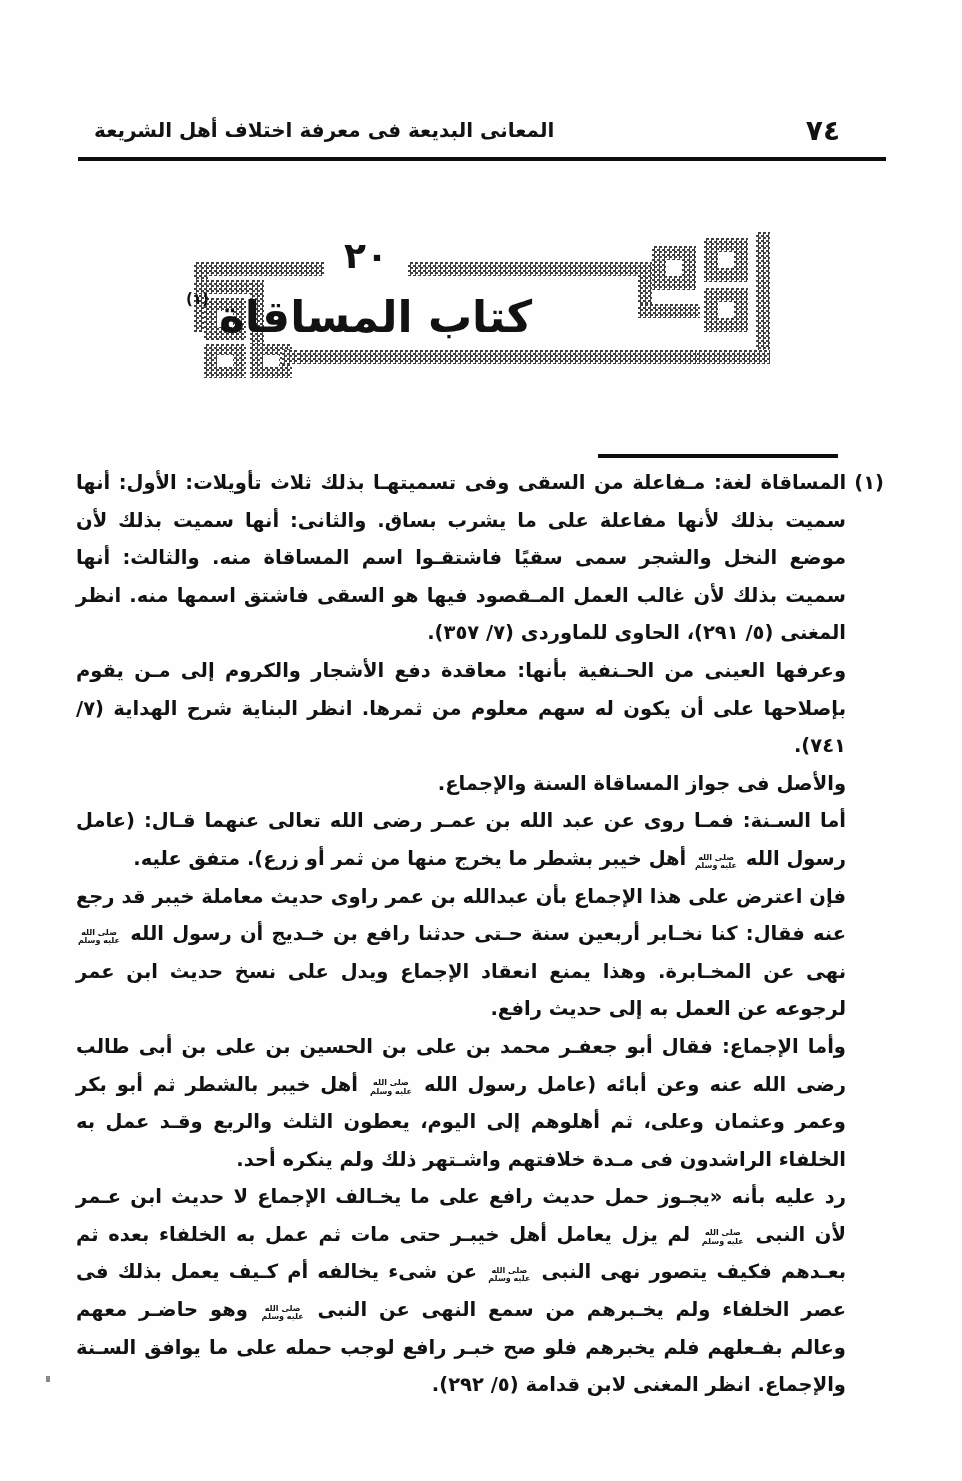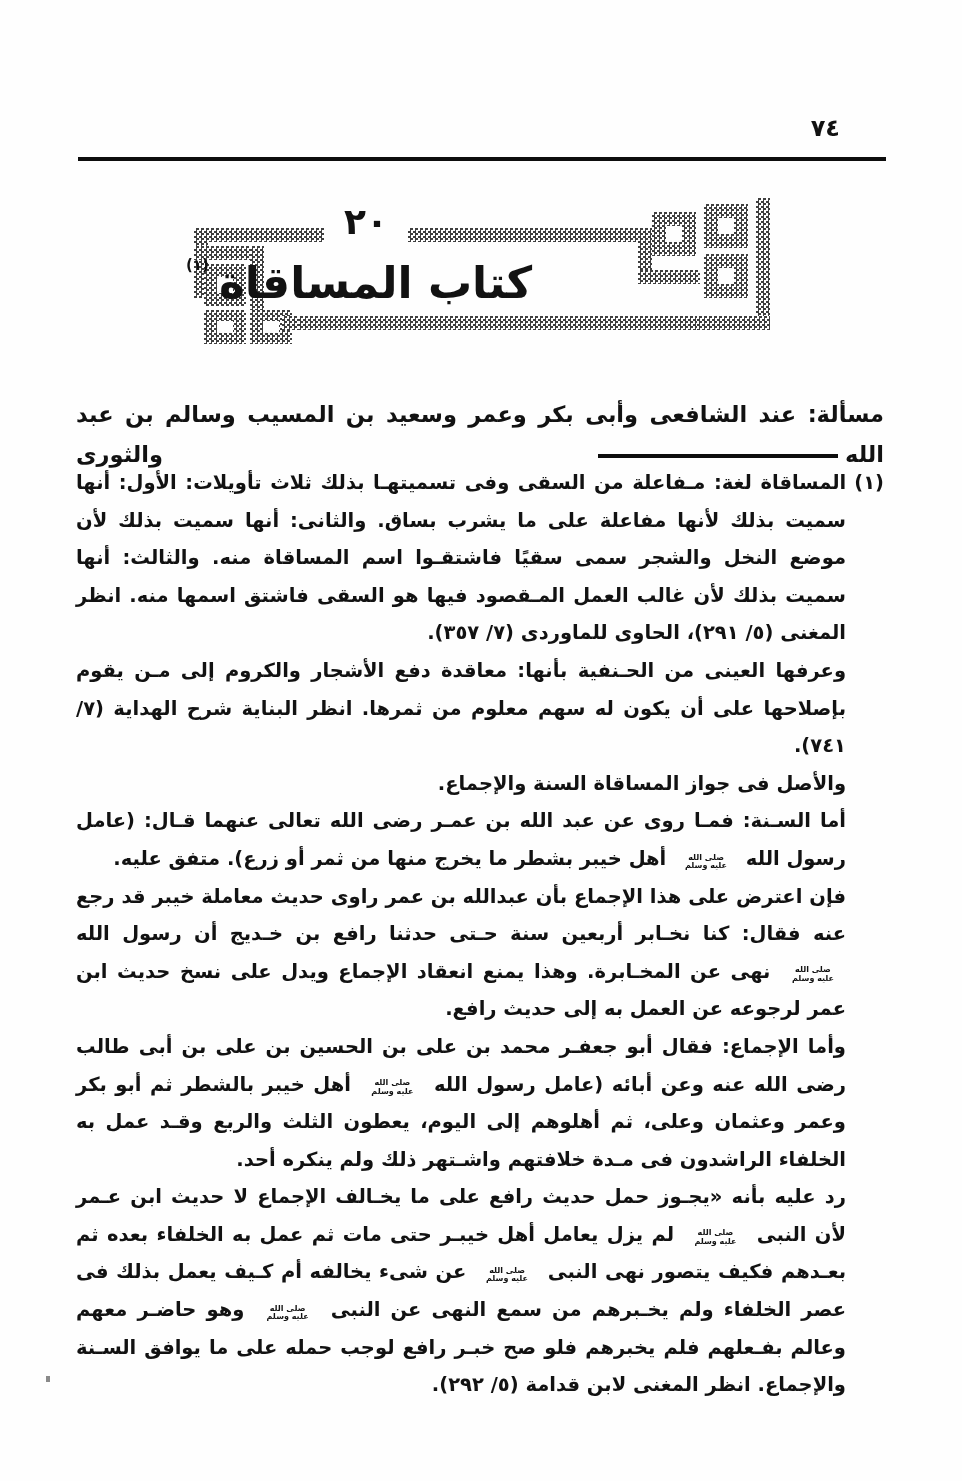--- a/index.html
+++ b/index.html
@@ -9,26 +9,26 @@
     background:#fefefe; overflow:hidden;
     font-family:"DejaVu Sans", sans-serif; color:#121212;
   }
   
   .header { position:absolute; top:114px; left:78px; right:78px; height:36px; }
   .header-title {
     position:absolute; left:16px; top:4px; font-size:20px; font-weight:bold;
     direction:rtl; letter-spacing:0;
   }
   .page-number {
-    position:absolute; right:44px; top:0; font-size:24px; font-weight:bold; direction:rtl;
+    position:absolute; right:44px; top:0; font-size:28px; font-weight:bold; direction:rtl;
   }
   .header-rule { position:absolute; top:157px; left:78px; width:808px; height:4px; background:#0d0d0d; }
 
   
-  .frame { position:absolute; top:204px; left:186px; width:600px; height:140px; }
+  .frame { position:absolute; top:238px; left:186px; width:600px; height:140px; }
   .dither, .sq {
     position:absolute;
     background-image:repeating-conic-gradient(#3f3f3f 0% 25%, #ffffff 0% 50%);
     background-size:5px 5px;
   }
   .sq::after { content:""; position:absolute; left:32%; top:32%; width:36%; height:36%; background:#fefefe; }
   .chapter-no {
     position:absolute; left:140px; top:-2px; width:80px; text-align:center;
     font-size:36px; font-weight:bold; direction:rtl; line-height:40px;
   }
@@ -50,30 +50,31 @@
   .footnotes {
     position:absolute; top:464px; left:76px; width:808px;
     direction:rtl; font-size:19.5px; font-weight:bold; line-height:37.6px;
     text-align:justify; padding-right:38px;
   }
   .footnotes p { margin:0; }
   .hang { text-indent:-38px; }
   .fn-marker { padding-left:8px; }
   .saw {
     display:inline-block; font-size:8px; line-height:1.05; text-align:center;
-    vertical-align:-3px; font-weight:bold; margin:0 12px; letter-spacing:0;
+    vertical-align:-3px; font-weight:bold; margin:0 2px; letter-spacing:0;
   }
   .speck { position:absolute; left:46px; top:1376px; width:4px; height:6px; background:#8a8a8a; }
 </style>
 </head>
 <body>
 
 <div class="page">
 
   <div class="header">
+    <div class="header-title">المعانى البديعة فى معرفة اختلاف أهل الشريعة</div>
     <div class="page-number">٧٤</div>
   </div>
   <div class="header-rule"></div>
 
   <div class="frame">
 
     <div class="dither" style="left:8px; top:24px; width:130px; height:14px;"></div>
     <div class="dither" style="left:222px; top:24px; width:236px; height:14px;"></div>
 
     <div class="dither" style="left:8px; top:24px; width:14px; height:70px;"></div>
@@ -93,24 +94,20 @@
     <div class="dither" style="left:506px; top:112px; width:78px; height:14px;"></div>
 
     <div class="dither" style="left:112px; top:112px; width:398px; height:14px;"></div>
 
     <div class="chapter-no">٢٠</div>
     <div class="chapter-title-row">
       <span class="chapter-title-text">كتاب المساقاة</span><sup class="chapter-ref">(١)</sup>
     </div>
   </div>
 
-  <div class="masala">
-    <span class="masala-label">مسألة:</span>
-    <span>عند الشافعى وأبى بكر وعمر وسعيد بن المسيب وسالم بن عبد الله والثورى</span>
-  </div>
 
   <div class="fn-separator"></div>
 
   <div class="footnotes">
     <p class="hang"><span class="fn-marker">(١)</span><span>المساقاة لغة: مـفاعلة من السقى وفى تسميتهـا بذلك ثلاث تأويلات: الأول: أنها سميت بذلك لأنها مفاعلة على ما يشرب بساق. والثانى: أنها سميت بذلك لأن موضع النخل والشجر سمى سقيًا فاشتقـوا اسم المساقاة منه. والثالث: أنها سميت بذلك لأن غالب العمل المـقصود فيها هو السقى فاشتق اسمها منه. انظر المغنى (٥/ ٢٩١)، الحاوى للماوردى (٧/ ٣٥٧).</span></p>
     <p>وعرفها العينى من الحـنفية بأنها: معاقدة دفع الأشجار والكروم إلى مـن يقوم بإصلاحها على أن يكون له سهم معلوم من ثمرها. انظر البناية شرح الهداية (٧/ ٧٤١).</p>
     <p>والأصل فى جواز المساقاة السنة والإجماع.</p>
     <p>أما السـنة: فمـا روى عن عبد الله بن عمـر رضى الله تعالى عنهما قـال: (عامل رسول الله <span class="saw">صلى الله<br>عليه وسلم</span> أهل خيبر بشطر ما يخرج منها من ثمر أو زرع). متفق عليه.</p>
     <p>فإن اعترض على هذا الإجماع بأن عبدالله بن عمر راوى حديث معاملة خيبر قد رجع عنه فقال: كنا نخـابر أربعين سنة حـتى حدثنا رافع بن خـديج أن رسول الله <span class="saw">صلى الله<br>عليه وسلم</span> نهى عن المخـابرة. وهذا يمنع انعقاد الإجماع ويدل على نسخ حديث ابن عمر لرجوعه عن العمل به إلى حديث رافع.</p>
     <p>وأما الإجماع: فقال أبو جعفـر محمد بن على بن الحسين بن على بن أبى طالب رضى الله عنه وعن أبائه (عامل رسول الله <span class="saw">صلى الله<br>عليه وسلم</span> أهل خيبر بالشطر ثم أبو بكر وعمر وعثمان وعلى، ثم أهلوهم إلى اليوم، يعطون الثلث والربع وقـد عمل به الخلفاء الراشدون فى مـدة خلافتهم واشـتهر ذلك ولم ينكره أحد.</p>

